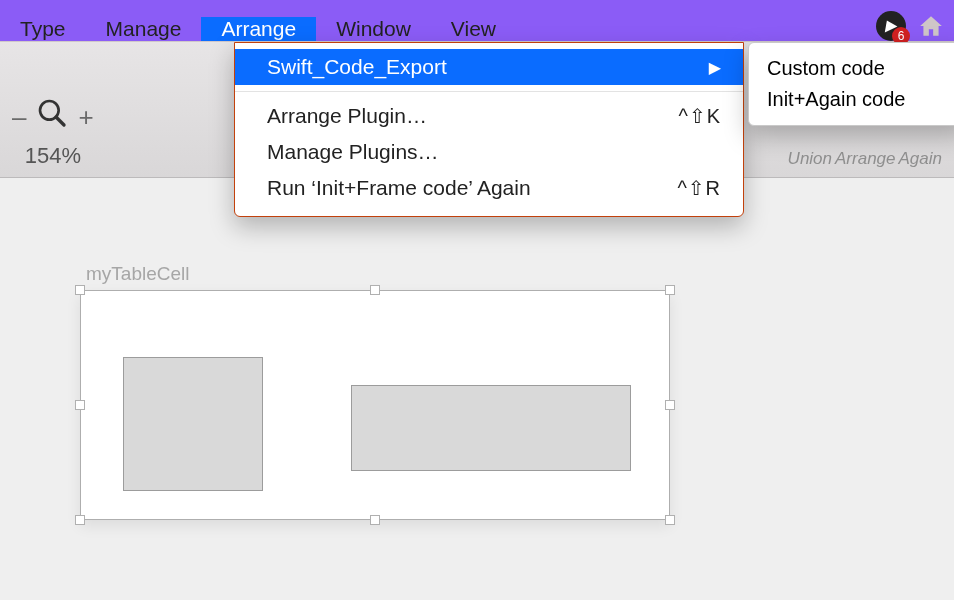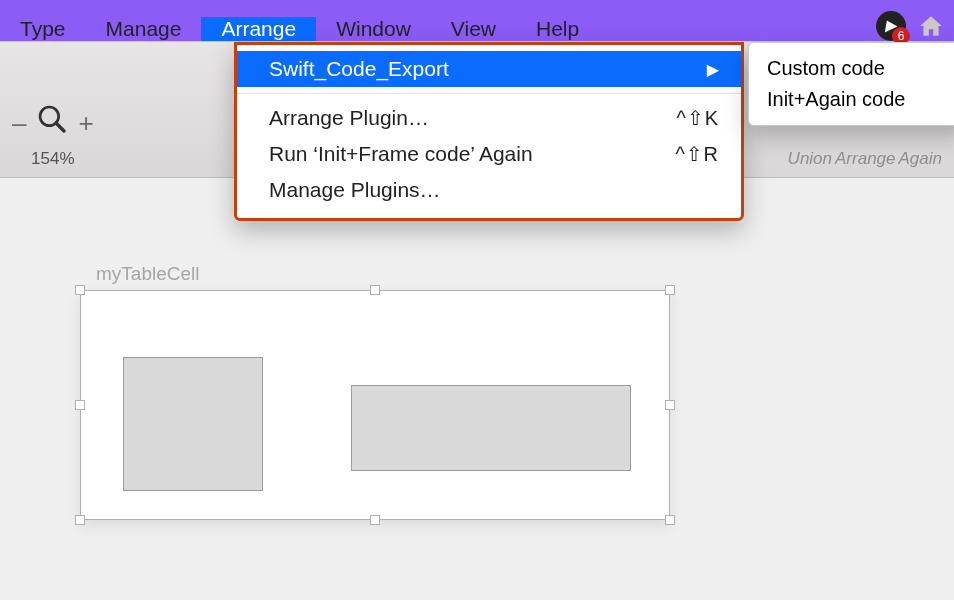--- a/index.html
+++ b/index.html
@@ -71,40 +71,40 @@
     background: linear-gradient(#e7e5e6,#d9d7d8);
     border-bottom: 1px solid #bcbabb;
     display: flex;
     align-items: flex-end;
     padding: 0 12px 8px 12px;
     gap: 40px;
     position: relative;
   }
   .tool-group { display:flex; flex-direction:column; align-items:center; }
   .tool-group .icons-row { display:flex; align-items:center; gap:10px; font-size: 24px; color:#444; }
-  .tool-group .label { font-size:17px; color:#555; margin-top:6px; }
+  .tool-group .label { font-size:22px; color:#555; margin-top:6px; }
   .zoom-glass { font-size:34px; color:#333; }
   .plusminus { font-size:26px; color:#6a6a6a; }
   .edit-circle {
     width:36px; height:36px; border-radius:50%;
     background: linear-gradient(135deg,#e6efcf 45%,#bfe7ef 55%);
     border:1px solid #aab8a6;
   }
   .bool-labels { display:flex; gap:3px; font-size:17px; color:#8f8f8f;font-style:italic;}
   .toolbar-spacer { flex:1; }
 
   
   .canvas {
     position:absolute;
     top:178px; left:0; right:0; bottom:0;
     background:#efefef;
   }
   .artboard-label {
     position:absolute;
-    left:96px; top:85px;
+    left:86px; top:85px;
     font-size:19px;
     color:#a6a6a6;
   }
   .artboard {
     position:absolute;
     left:80px; top:112px;
     width:590px; height:230px;
     background:#fff;
     border:1px solid #aeaeae;
     box-shadow: 0 6px 14px rgba(0,0,0,0.08);
@@ -119,21 +119,21 @@
     position:absolute;
     background:#d9d9d9;
     border:1.5px solid #9c9c9c;
   }
 
   
   .dropdown {
     position:absolute;
     top:42px;
     background:#fff;
-    border:3px solid #c2410c;
+    border:1px solid #c2410c;
     box-shadow: 0 10px 25px rgba(0,0,0,0.25);
     border-radius: 0 0 6px 6px;
     padding: 6px 0 10px 0;
     z-index: 50;
   }
   .dropdown.main { left:234px; width:510px; }
   .dropdown .dd-item {
     display:flex;
     align-items:center;
     padding: 6px 22px 6px 32px;
@@ -178,21 +178,20 @@
 </style>
 </head>
 <body>
 
 <div class="menubar">
   <div class="menu-item">Type</div>
   <div class="menu-item">Manage</div>
   <div class="menu-item active">Arrange</div>
   <div class="menu-item">Window</div>
   <div class="menu-item">View</div>
-  <div class="menu-item">Help</div>
   <div class="right-icons">
     <div class="bird-badge">
       <div class="count">6</div>
     </div>
     <div class="home-icon">
       <svg width="26" height="26" viewBox="0 0 24 24">
           <path fill="currentColor" d="M12 3l10 9h-3v9h-5v-6h-4v6H5v-9H2z"></path>
         </svg>
     </div>
   </div>
@@ -252,26 +251,26 @@
   <div class="dd-item highlight">
     <span>Swift_Code_Export</span>
     <span class="arrow">▶</span>
   </div>
   <div class="sep"></div>
   <div class="dd-item">
     <span>Arrange Plugin…</span>
     <span class="shortcut">^⇧K</span>
   </div>
   <div class="dd-item">
+    <span>Manage Plugins…</span>
+  </div>
+  <div class="dd-item">
     <span>Run ‘Init+Frame code’ Again</span>
     <span class="shortcut">^⇧R</span>
   </div>
-  <div class="dd-item">
-    <span>Manage Plugins…</span>
-  </div>
 </div>
 
 <div class="submenu">
   <div class="dd-item">
     <span>Custom code</span>
   </div>
   <div class="dd-item">
     <span>Init+Again code</span>
   </div>
 </div>

